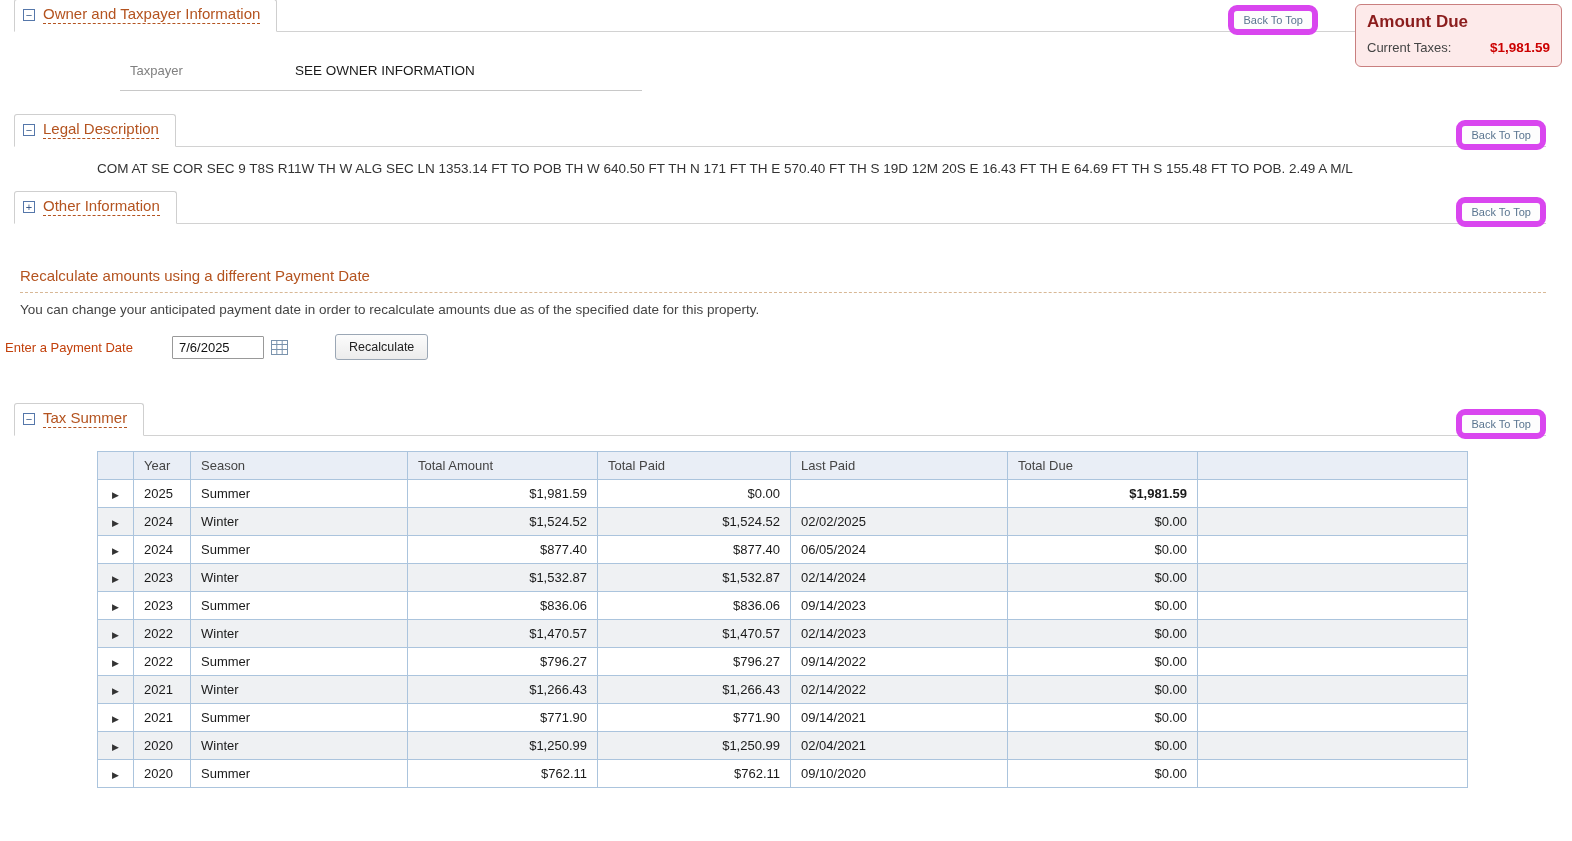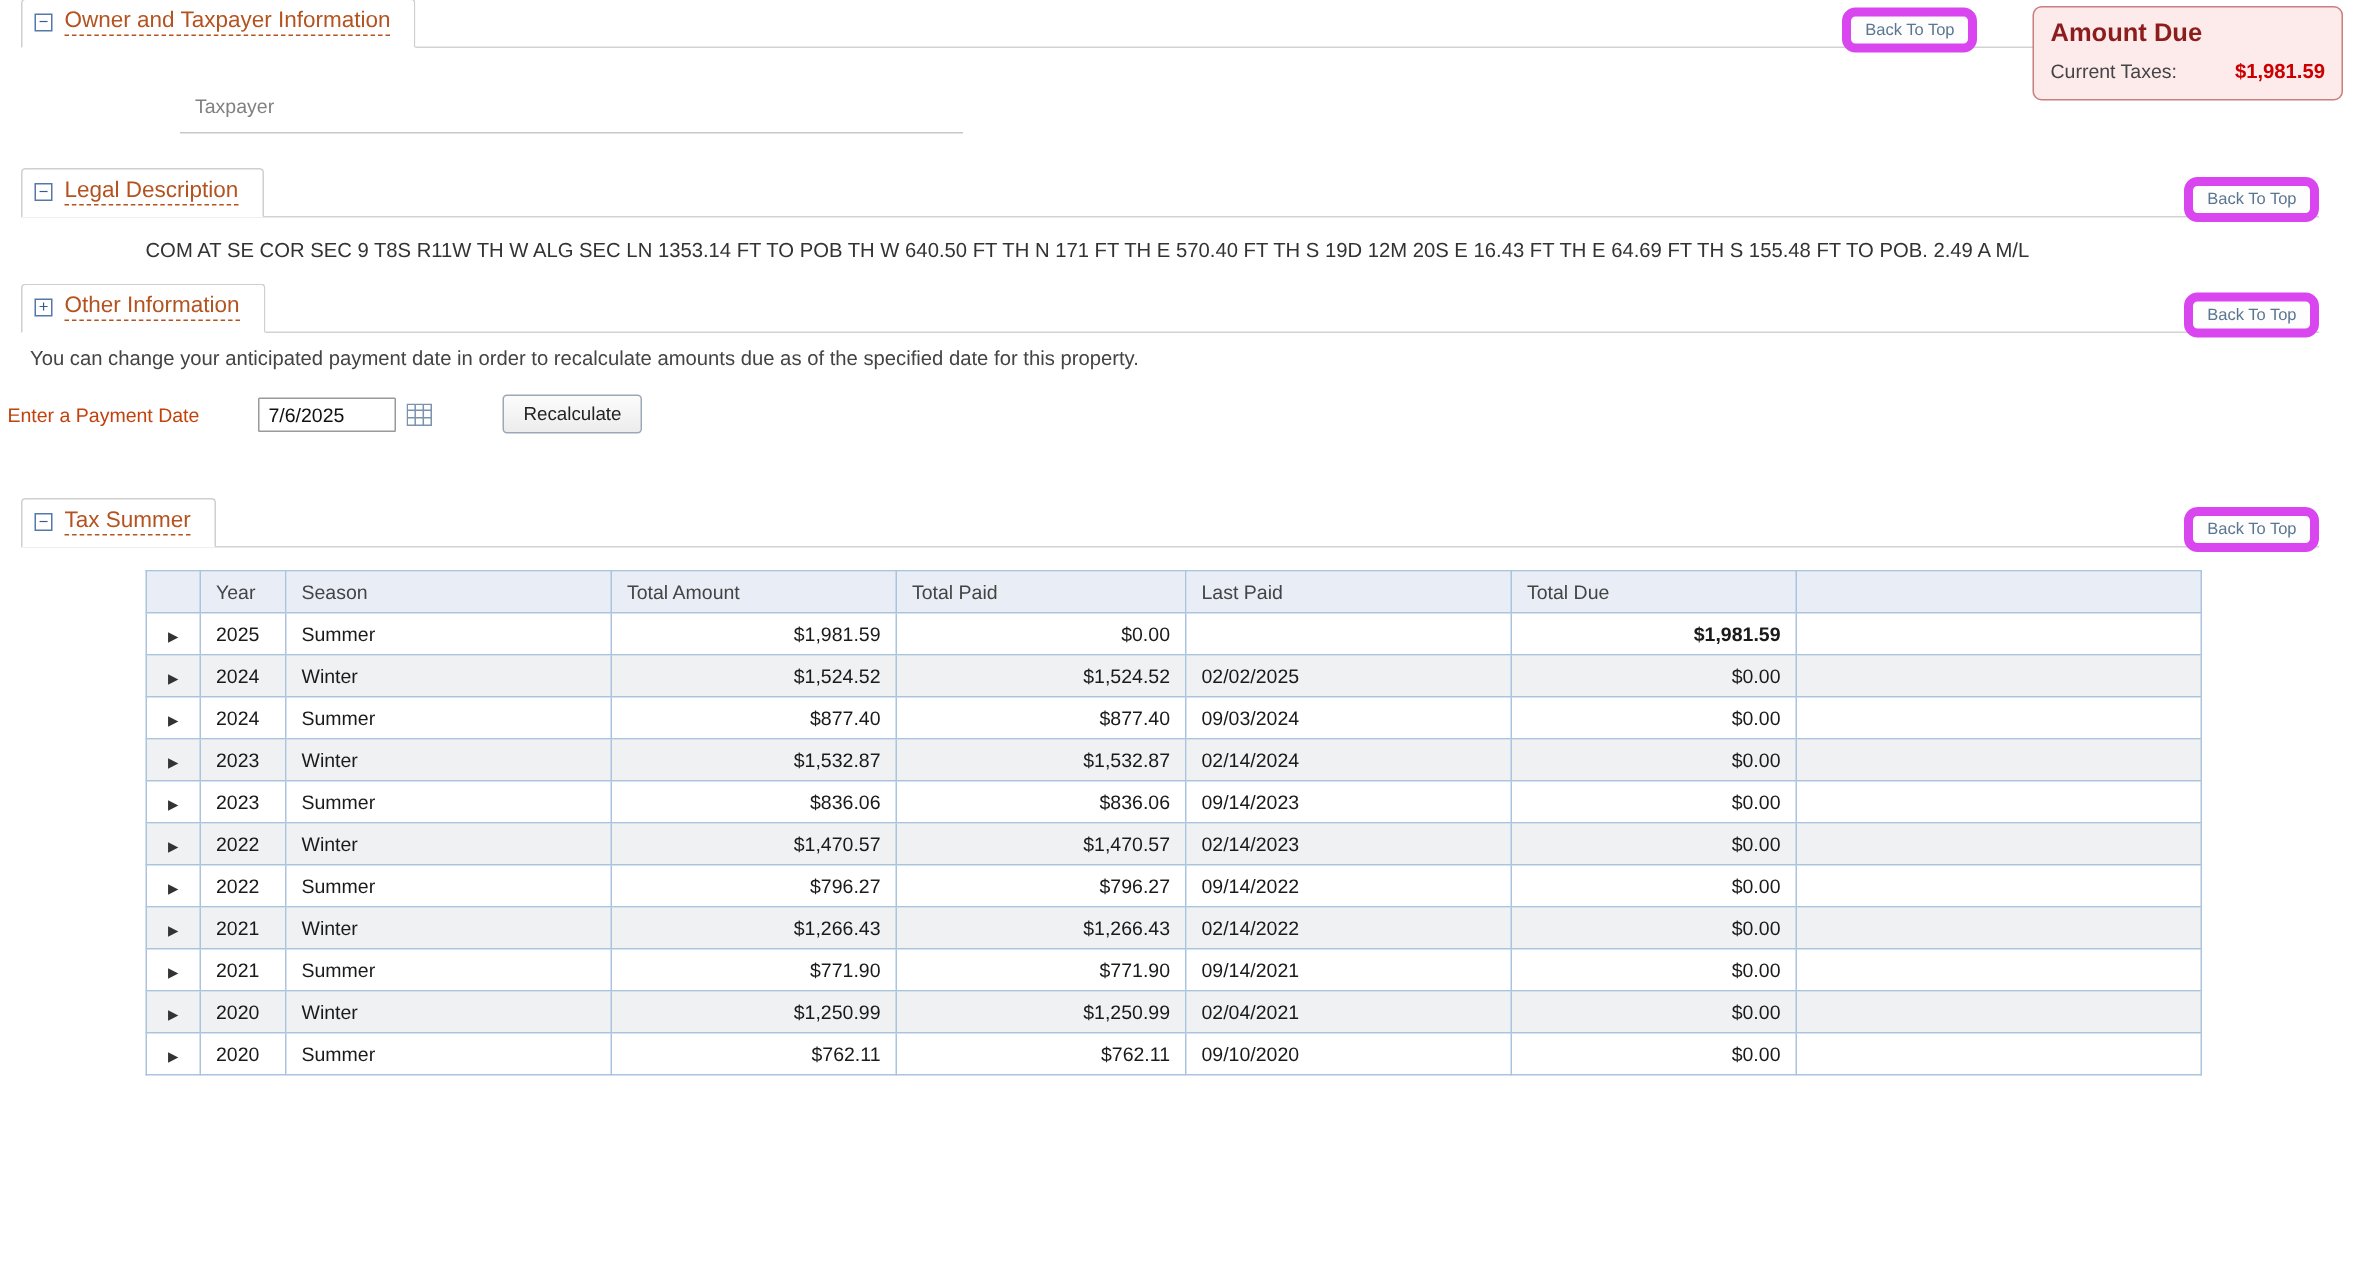--- a/index.html
+++ b/index.html
@@ -157,40 +157,42 @@
     <div class="ad-title">Amount Due</div>
     <div class="ad-row">
       <span class="ad-label">Current Taxes:</span>
       <span class="ad-value">$1,981.59</span>
     </div>
   </div>
 
   <div class="owner-row">
     <div class="owner-group second">
       <div class="field-label">Taxpayer</div>
+      <div class="field-value">SEE OWNER INFORMATION</div>
     </div>
   </div>
 
   <div class="section-header mt-legal">
     <div class="tab">
       <span class="collapse-box">−</span>
       <span class="tab-title">Legal Description</span>
     </div>
     <button class="btt">Back To Top</button>
   </div>
   <div class="legal-text">COM AT SE COR SEC 9 T8S R11W TH W ALG SEC LN 1353.14 FT TO POB TH W 640.50 FT TH N 171 FT TH E 570.40 FT TH S 19D 12M 20S E 16.43 FT TH E 64.69 FT TH S 155.48 FT TO POB. 2.49 A M/L</div>
 
   <div class="section-header mt-other">
     <div class="tab">
       <span class="collapse-box">+</span>
       <span class="tab-title">Other Information</span>
     </div>
     <button class="btt">Back To Top</button>
   </div>
 
+  <div class="recalc-heading">Recalculate amounts using a different Payment Date</div>
   <div class="recalc-desc">You can change your anticipated payment date in order to recalculate amounts due as of the specified date for this property.</div>
   <div class="payment-row">
     <div class="payment-label">Enter a Payment Date</div>
     <input class="date-input" type="text" value="7/6/2025" style="">
     <button class="cal-btn">
       <svg width="17" height="15" viewBox="0 0 17 15">
         <rect x="0.5" y="0.5" width="16" height="14" fill="#ffffff" stroke="#7a93ad"></rect>
         <line x1="0.5" y1="4.5" x2="16.5" y2="4.5" stroke="#7a93ad"></line>
         <line x1="0.5" y1="9.5" x2="16.5" y2="9.5" stroke="#7a93ad"></line>
         <line x1="5.8" y1="0.5" x2="5.8" y2="14.5" stroke="#7a93ad"></line>
@@ -257,21 +259,21 @@
     <td></td>
   </tr>
         <tr>
     <td class="col-arrow">
       <span class="arrow">▶</span>
     </td>
     <td>2024</td>
     <td>Summer</td>
     <td class="col-right">$877.40</td>
     <td class="col-right">$877.40</td>
-    <td class="col-center">09/03/2024</td>
+    <td class="col-center">06/05/2024</td>
     <td class="col-right col-due">$0.00</td>
     <td></td>
   </tr>
         <tr>
     <td class="col-arrow">
       <span class="arrow">▶</span>
     </td>
     <td>2023</td>
     <td>Winter</td>
     <td class="col-right">$1,532.87</td>

